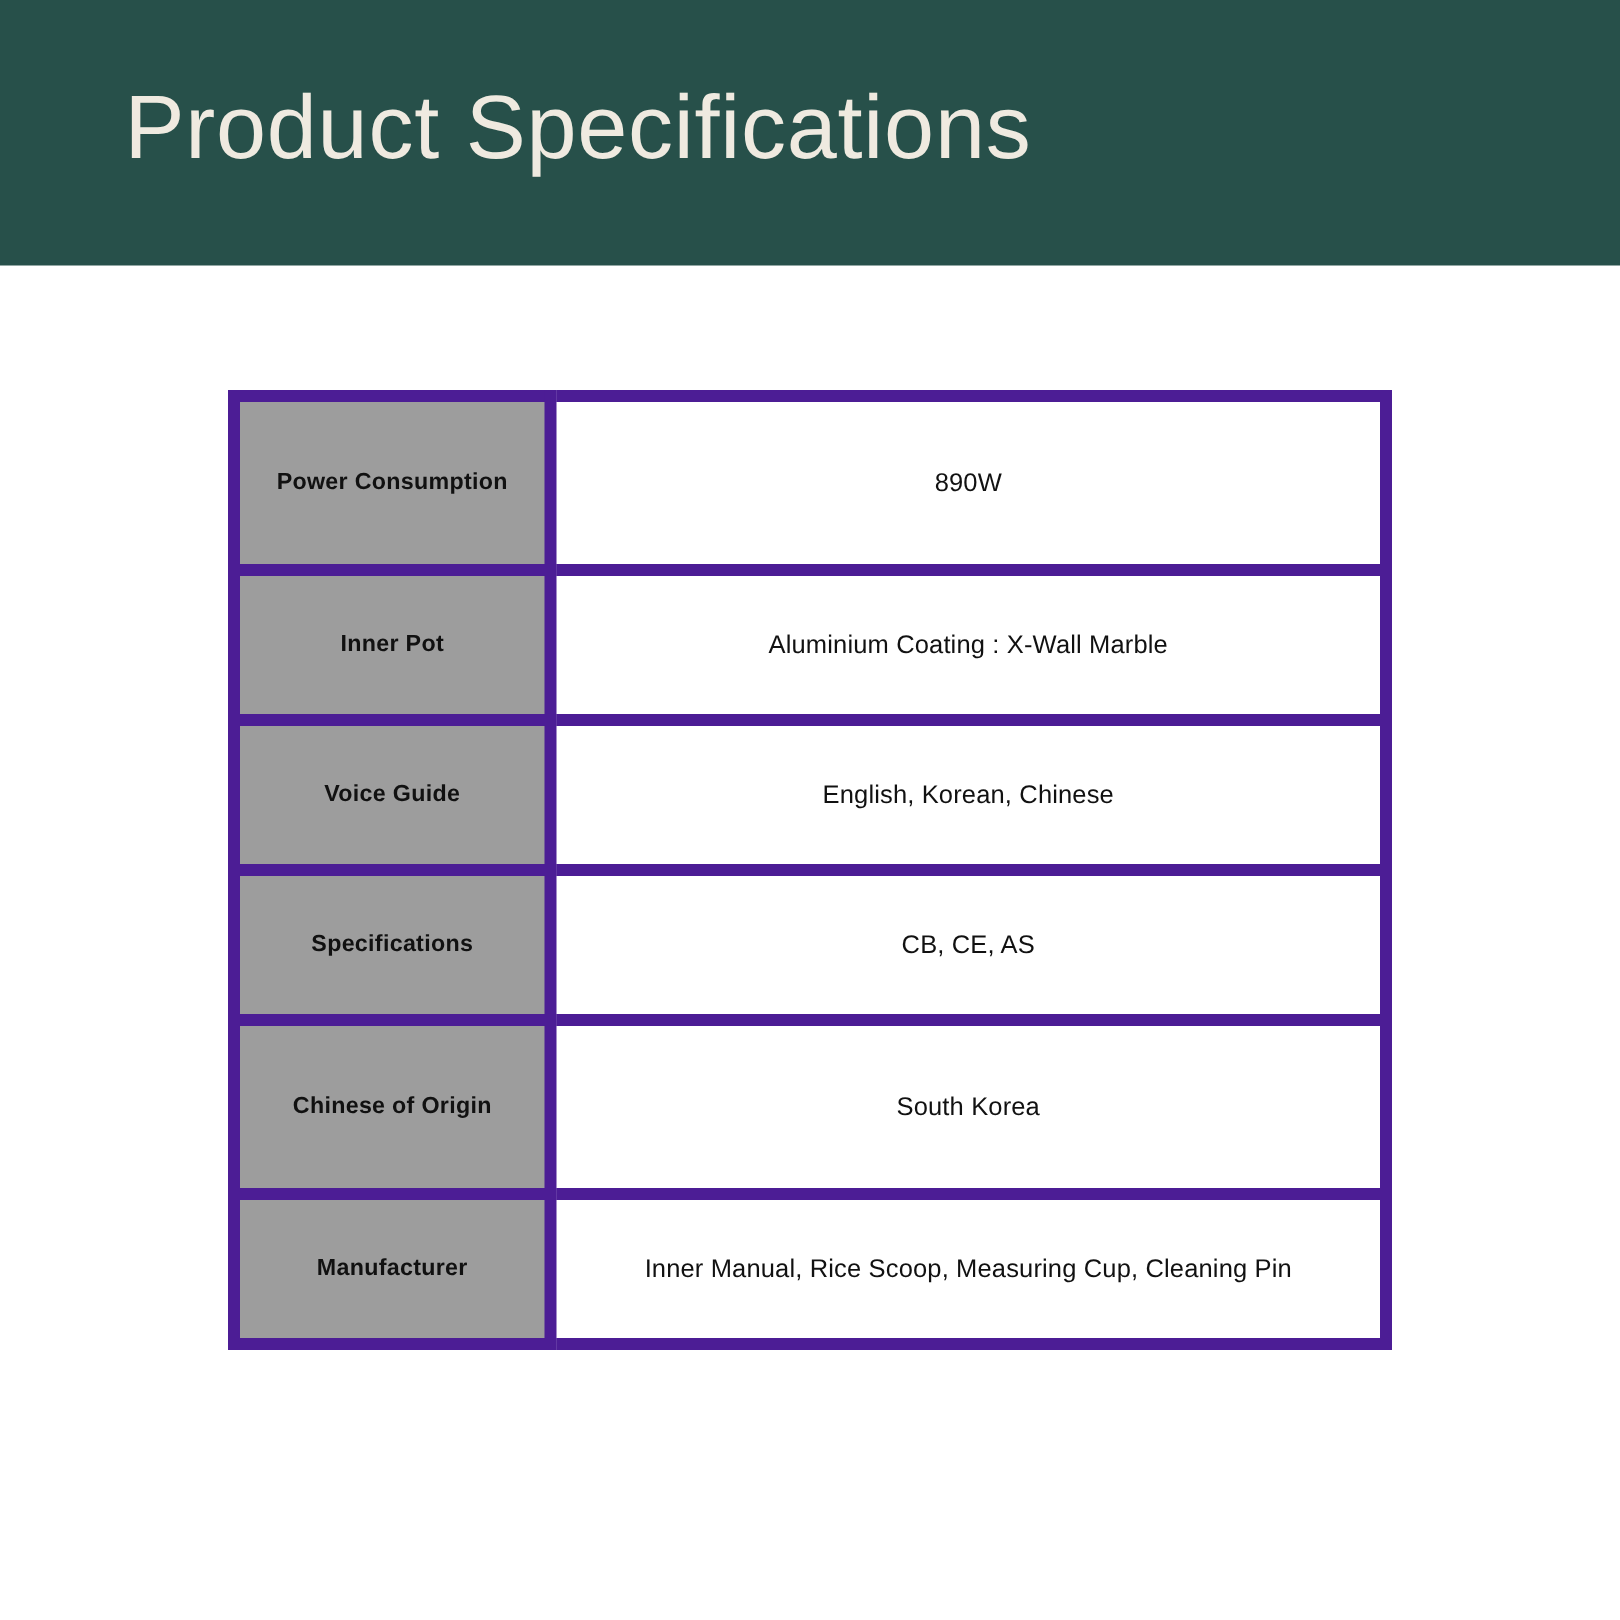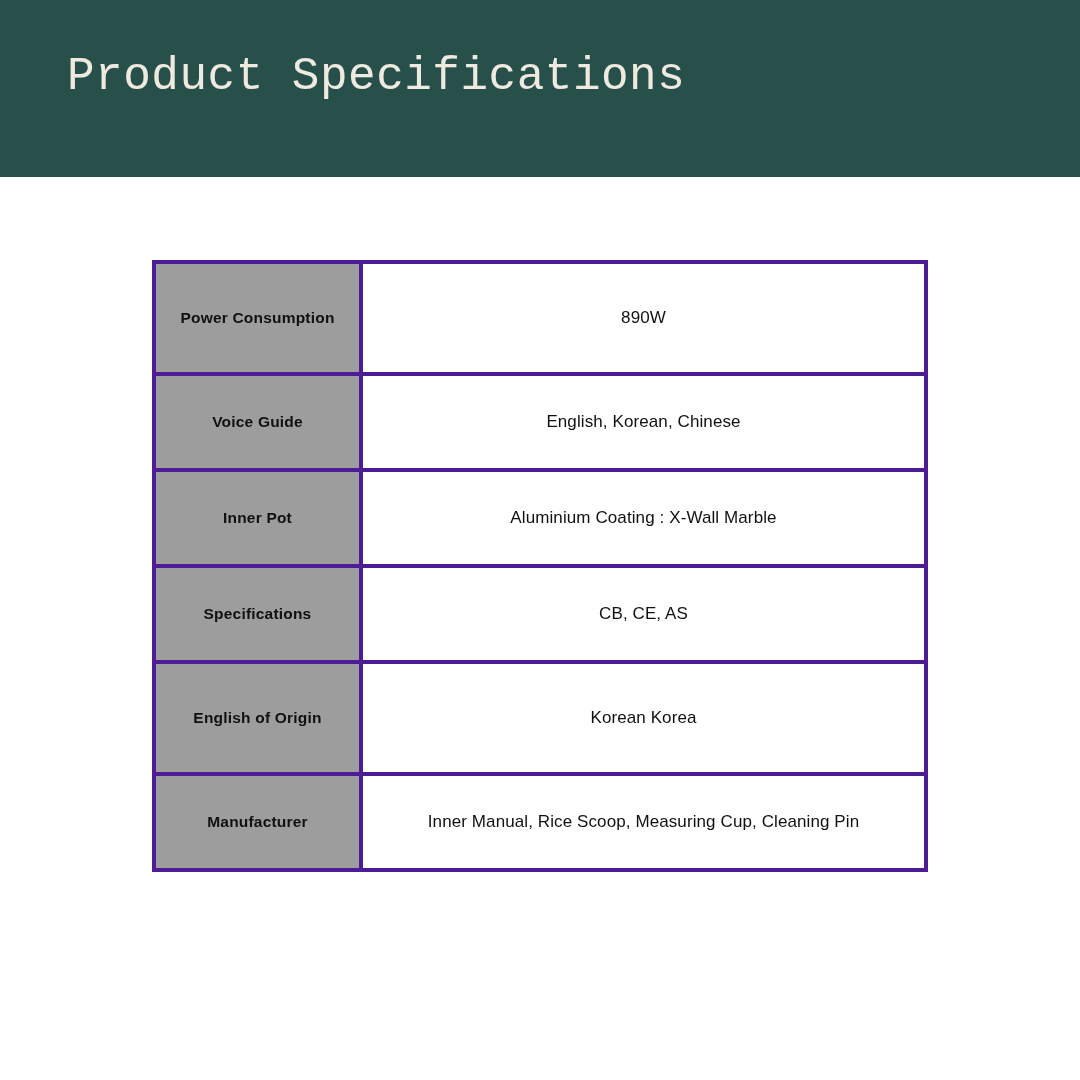--- a/index.html
+++ b/index.html
@@ -22,44 +22,44 @@
   .header-band {
     position: absolute;
     top: 0;
     left: 0;
     width: 1080px;
     height: 177px;
     background: #27504A;
   }
   .header-title {
     position: absolute;
-    left: 67px;
+    left: 83px;
     top: 52px;
-    font-size: 46px;
+    font-size: 60px;
     font-weight: 400;
     letter-spacing: 0.5px;
     color: #EFEAE0;
-    font-family: Liberation Mono, monospace;
+    font-family: Liberation Sans, sans-serif;
     line-height: 1.1;
     white-space: nowrap;
   }
   .spec-table-wrap {
     position: absolute;
     left: 152px;
     top: 260px;
     width: 776px;
   }
   table.spec-table {
     border-collapse: collapse;
     width: 776px;
     table-layout: fixed;
     background: #ffffff;
   }
   table.spec-table td {
-    border: 4px solid #4c1d95;
+    border: 8px solid #4c1d95;
     padding: 4px;
     vertical-align: middle;
   }
   td.label-cell {
     width: 195px;
     background: #9D9D9D;
     text-align: center;
     font-weight: 700;
     font-size: 15.5px;
     color: #111111;
@@ -98,51 +98,51 @@
           <td class="label-cell">
             <span class="label-inner">Power Consumption</span>
           </td>
           <td class="value-cell">
             <span>890W</span>
           </td>
         </tr>
 
         <tr class="r-short">
           <td class="label-cell">
-            <span class="label-inner">Voice Guide</span>
+            <span class="label-inner">Inner Pot</span>
           </td>
           <td class="value-cell">
-            <span>English, Korean, Chinese</span>
+            <span>Aluminium Coating : X-Wall Marble</span>
           </td>
         </tr>
 
         <tr class="r-short">
           <td class="label-cell">
-            <span class="label-inner">Inner Pot</span>
+            <span class="label-inner">Voice Guide</span>
           </td>
           <td class="value-cell">
-            <span>Aluminium Coating : X-Wall Marble</span>
+            <span>English, Korean, Chinese</span>
           </td>
         </tr>
 
         <tr class="r-short">
           <td class="label-cell">
             <span class="label-inner">Specifications</span>
           </td>
           <td class="value-cell">
             <span>CB, CE, AS</span>
           </td>
         </tr>
 
         <tr class="r-tall">
           <td class="label-cell">
-            <span class="label-inner">English of Origin</span>
+            <span class="label-inner">Chinese of Origin</span>
           </td>
           <td class="value-cell">
-            <span>Korean Korea</span>
+            <span>South Korea</span>
           </td>
         </tr>
 
 
 
         <tr class="r-short">
           <td class="label-cell">
             <span class="label-inner">Manufacturer</span>
           </td>
           <td class="value-cell">

